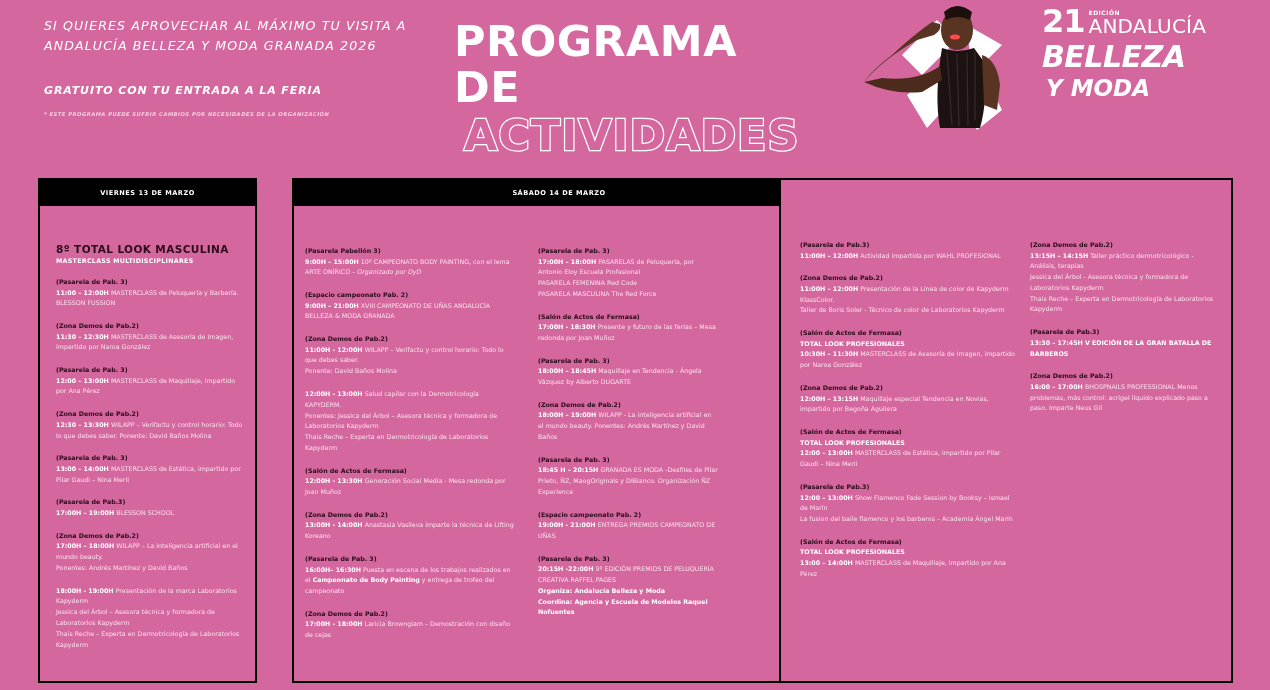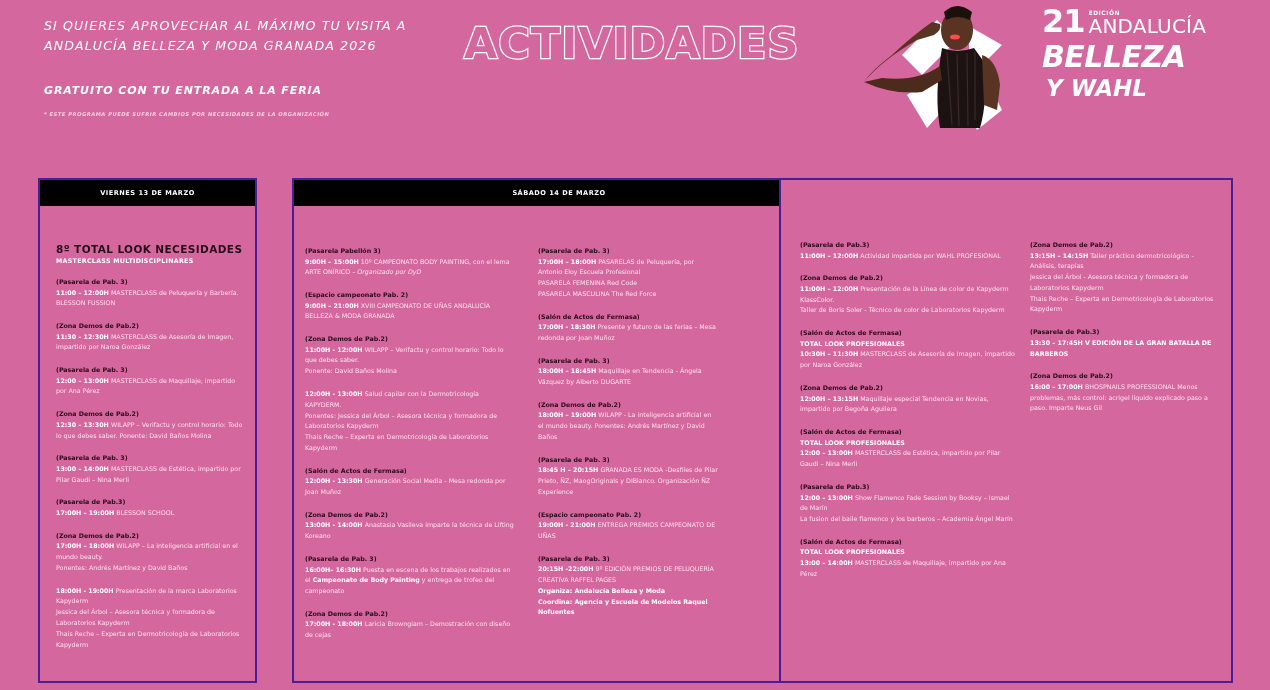--- a/index.html
+++ b/index.html
@@ -39,21 +39,21 @@
   .brand .row1 { display: flex; align-items: flex-end; }
   .brand .num { font-weight: bold; font-size: 32px; line-height: 30px; letter-spacing: -1px; }
   .brand .edwrap { margin-left: 4px; display: flex; flex-direction: column; }
   .brand .ed { font-size: 6px; font-weight: bold; letter-spacing: 0.5px; line-height: 7px; }
   .brand .and { font-size: 20px; line-height: 20px; letter-spacing: 0.2px; }
   .brand .bell { font-weight: bold; font-style: italic; font-size: 30px; line-height: 38px; letter-spacing: -0.5px; margin-top: 2px; }
   .brand .moda { font-weight: bold; font-style: italic; font-size: 23px; line-height: 24px; margin-left: 4px; }
 
   .panel {
     position: absolute; top: 178px; height: 505px;
-    border: 2px solid #4c1d95; background: #d5679f;
+    border: 2px solid #000000; background: #d5679f;
   }
   .panel .head {
     background: #000; height: 26px; line-height: 26px;
     text-align: center; font-weight: bold; font-size: 6.6px;
     letter-spacing: 0.5px; color: #fff;
   }
   .col { position: absolute; }
   .blk { margin-bottom: 12px; }
   .loc { font-weight: bold; font-size: 6.3px; color: #2a0b1a; line-height: 10.5px; }
   .line { font-size: 6.3px; line-height: 10.8px; color: #fbe0ec; }
@@ -66,20 +66,21 @@
 </head>
 <body>
 
 <div class="intro">
   <div class="lead">SI QUIERES APROVECHAR AL MÁXIMO TU VISITA A ANDALUCÍA BELLEZA Y MODA GRANADA 2026</div>
   <div class="free">GRATUITO CON TU ENTRADA A LA FERIA</div>
   <div class="note">* ESTE PROGRAMA PUEDE SUFRIR CAMBIOS POR NECESIDADES DE LA ORGANIZACIÓN</div>
 </div>
 
 <div class="title">
+  <div class="t1">PROGRAMA DE</div>
   <div class="t2">ACTIVIDADES</div>
 </div>
 
 <svg class="hero" viewBox="0 0 160 130">
   <polygon points="40,55 75,20 95,40 60,75" fill="#fff"></polygon>
   <polygon points="105,25 140,45 110,75" fill="#fff"></polygon>
   <polygon points="45,95 75,70 95,95 65,128" fill="#fff"></polygon>
   <polygon points="100,100 125,80 140,110 115,130" fill="#fff"></polygon>
   <ellipse cx="95" cy="30" rx="16" ry="20" fill="#5a3422"></ellipse>
   <path d="M82 12 Q95 0 110 12 L108 20 Q95 14 84 20 Z" fill="#1b100c"></path>
@@ -93,27 +94,27 @@
 
 <div class="brand">
   <div class="row1">
     <span class="num">21</span>
     <span class="edwrap">
       <span class="ed">EDICIÓN</span>
       <span class="and">ANDALUCÍA</span>
     </span>
   </div>
   <div class="bell">BELLEZA</div>
-  <div class="moda">Y WAHL</div>
+  <div class="moda">Y MODA</div>
 </div>
 
 <div class="panel" style="left:38px; width:219px;">
   <div class="head">VIERNES 13 DE MARZO</div>
   <div class="col" style="left:16px; top:62px; width:188px;">
-    <div class="feat-title">8º TOTAL LOOK NECESIDADES</div>
+    <div class="feat-title">8º TOTAL LOOK MASCULINA</div>
     <div class="feat-sub">MASTERCLASS MULTIDISCIPLINARES</div>
     <div id="fri-events">
         <div class="blk">
           <div class="loc">(Pasarela de Pab. 3)</div>
           <div class="line"><span class="tm">11:00 – 12:00H</span> <span>MASTERCLASS de Peluquería y Barbería. BLESSON FUSSION</span></div>
         </div>
         <div class="blk">
           <div class="loc">(Zona Demos de Pab.2)</div>
           <div class="line"><span class="tm">11:30 – 12:30H</span> <span>MASTERCLASS de Asesoría de Imagen, impartido por Naroa González</span></div>
         </div>

